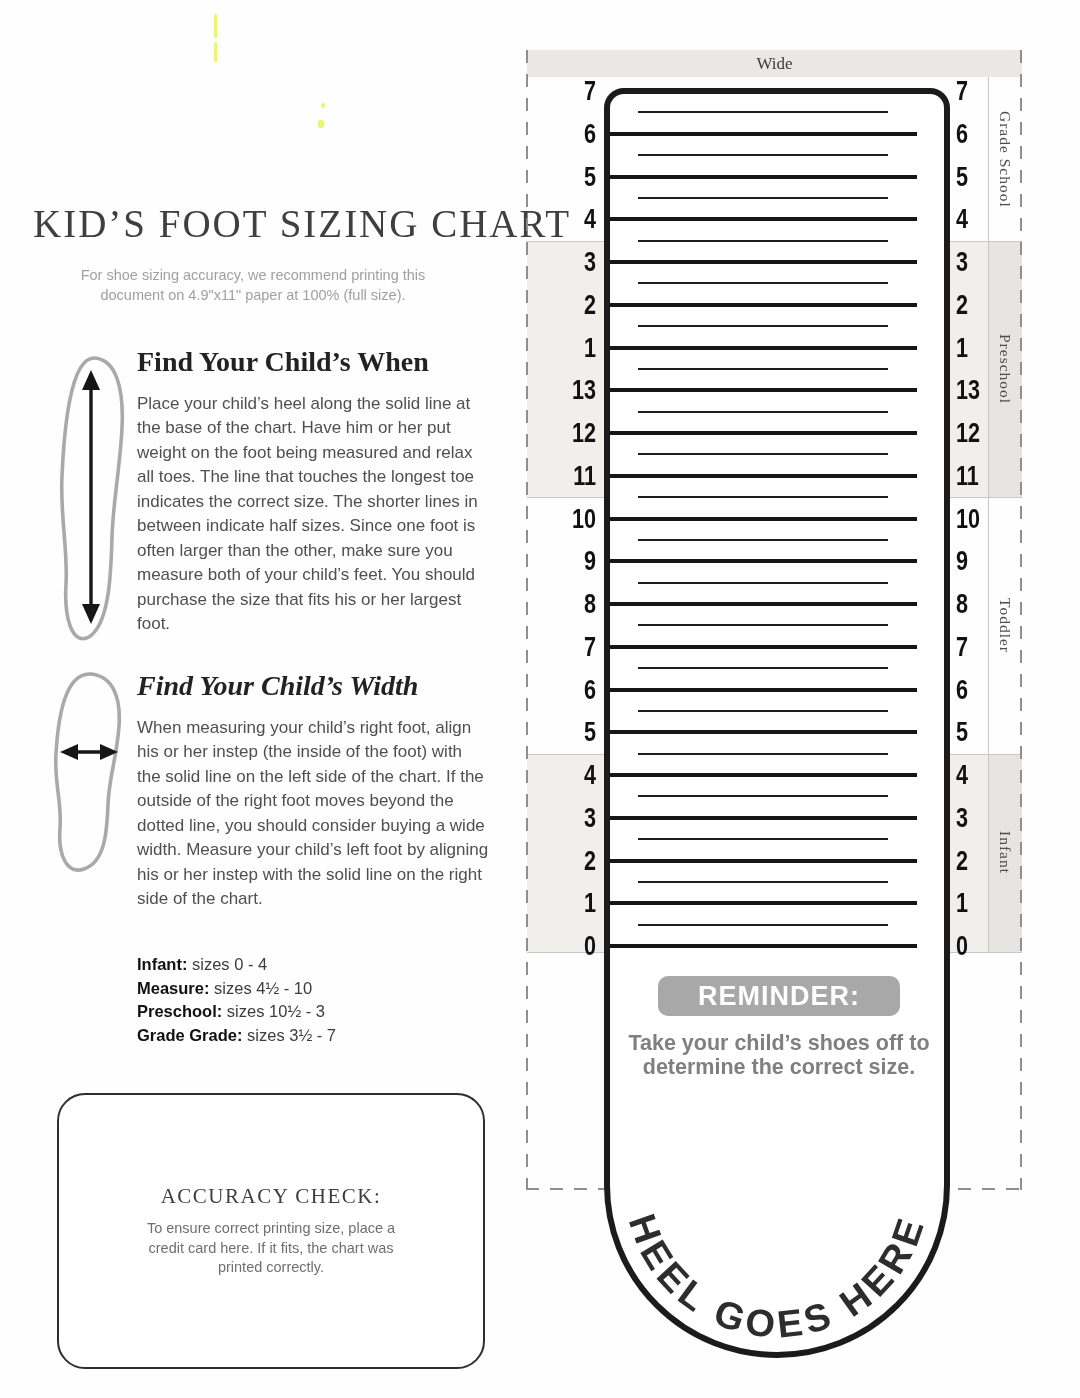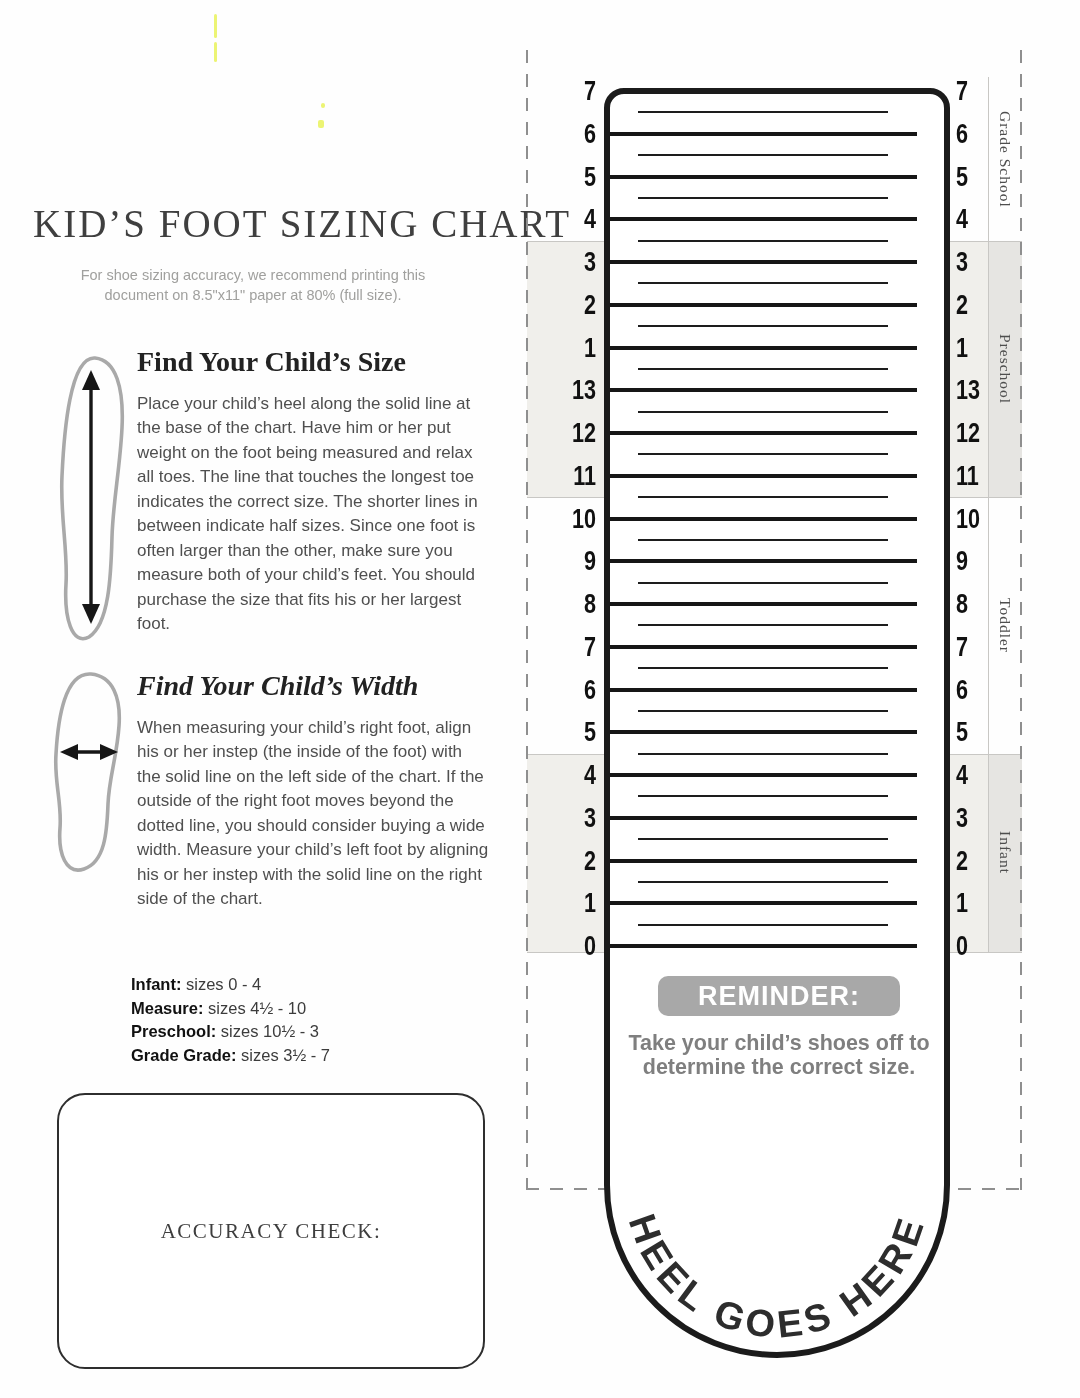--- a/index.html
+++ b/index.html
@@ -42,55 +42,59 @@
   .heel-svg text{font-family:"Liberation Sans",sans-serif;font-weight:700;font-size:38px;
                  letter-spacing:5px;fill:#2d2d2d;}
   .hl{background:var(--highlight,#e9f25c);opacity:.85;border-radius:2px;z-index:4;}
 </style>
 </head>
 <body>
 
 <div class="page">
 
   <div class="abs title" style="left:33px;top:201px;text-align:right;">KID’S FOOT SIZING CHART</div>
-  <div class="abs subtitle" style="left:68px;top:266px;width:370px;">For shoe sizing accuracy, we recommend printing this document on 8.5"x11" paper at 80% (full size).</div>
+  <div class="abs subtitle" style="left:68px;top:266px;width:370px;">For shoe sizing accuracy, we recommend printing this document on 4.9"x11" paper at 100% (full size).</div>
 
   <svg class="abs" style="left:55px;top:352px;" width="76" height="292" viewBox="0 0 76 292">
     <path d="M 40 6 C 61 8 69 36 67 76 C 65 116 58 150 57 185 C 56 224 54 272 34 285
              C 17 294 9 266 11 232 C 13 198 5 164 7 124 C 9 80 15 4 40 6 Z" fill="none" stroke="#a9a9a9" stroke-width="3.6"></path>
     <line x1="36" y1="32" x2="36" y2="258" stroke="#161616" stroke-width="3.4"></line>
     <polygon points="36,18 27,38 45,38" fill="#161616"></polygon>
     <polygon points="36,272 27,252 45,252" fill="#161616"></polygon>
   </svg>
 
-  <div class="abs sec-head" style="left:137px;top:346px;">Find Your Child’s Size</div>
+  <div class="abs sec-head" style="left:137px;top:346px;">Find Your Child’s When</div>
   <div class="abs sec-body" style="left:137px;top:392px;width:348px;">Place your child’s heel along the solid line at the base of the chart. Have him or her put weight on the foot being measured and relax all toes. The line that touches the longest toe indicates the correct size. The shorter lines in between indicate half sizes. Since one foot is often larger than the other, make sure you measure both of your child’s feet. You should purchase the size that fits his or her largest foot.</div>
 
   <svg class="abs" style="left:48px;top:670px;" width="82" height="202" viewBox="0 0 82 202">
     <path d="M 43 4 C 65 6 73 28 71 56 C 69 86 61 108 60 134 C 59 162 57 192 36 199
              C 18 205 10 184 12 158 C 14 132 6 112 8 84 C 10 48 17 2 43 4 Z" fill="none" stroke="#a9a9a9" stroke-width="3.6"></path>
     <line x1="22" y1="82" x2="60" y2="82" stroke="#161616" stroke-width="3.4"></line>
     <polygon points="12,82 30,74 30,90" fill="#161616"></polygon>
     <polygon points="70,82 52,74 52,90" fill="#161616"></polygon>
   </svg>
 
   <div class="abs sec-head" style="left:137px;top:670px;font-style:italic;">Find Your Child’s Width</div>
   <div class="abs sec-body" style="left:137px;top:716px;width:352px;">When measuring your child’s right foot, align his or her instep (the inside of the foot) with the solid line on the left side of the chart. If the outside of the right foot moves beyond the dotted line, you should consider buying a wide width. Measure your child’s left foot by aligning his or her instep with the solid line on the right side of the chart.</div>
 
-  <div class="abs ranges" style="left:131px;top:953px;margin-top:20px;" id="size-ranges">
+  <div class="abs ranges" style="left:137px;top:953px;" id="size-ranges">
       <div><b>Infant:</b> sizes 0 - 4</div>
       <div><b>Measure:</b> sizes 4½ - 10</div>
       <div><b>Preschool:</b> sizes 10½ - 3</div>
       <div><b>Grade Grade:</b> sizes 3½ - 7</div>
     </div>
 
   <div class="abs acc-box" style="left:57px;top:1093px;width:424px;height:272px;">
     <div class="acc-title">ACCURACY CHECK:</div>
+    <div class="acc-body">To ensure correct printing size, place a credit card here. If it fits, the chart was printed correctly.</div>
   </div>
 
+  <div class="abs wide-band" style="left:527px;top:50px;width:495px;height:27px;">
+    <span>Wide</span>
+  </div>
 
   <div id="bands-layer">
       <div class="abs band-label" style="left:992px;top:77px;width:26px;height:164px;display:flex;align-items:center;justify-content:center;">Grade School</div>
       <div class="abs band-bg" style="left:527px;top:241px;width:495px;height:257px;background:var(--band_shade);"></div>
       <div class="abs band-bg" style="left:988px;top:241px;width:34px;height:257px;background:var(--band_shade_dark);"></div>
       <div class="abs band-label" style="left:992px;top:241px;width:26px;height:257px;display:flex;align-items:center;justify-content:center;">Preschool</div>
       <div class="abs band-label" style="left:992px;top:497px;width:26px;height:257px;display:flex;align-items:center;justify-content:center;">Toddler</div>
       <div class="abs band-bg" style="left:527px;top:754px;width:495px;height:198px;background:var(--band_shade);"></div>
       <div class="abs band-bg" style="left:988px;top:754px;width:34px;height:198px;background:var(--band_shade_dark);"></div>
       <div class="abs band-label" style="left:992px;top:754px;width:26px;height:198px;display:flex;align-items:center;justify-content:center;">Infant</div>

